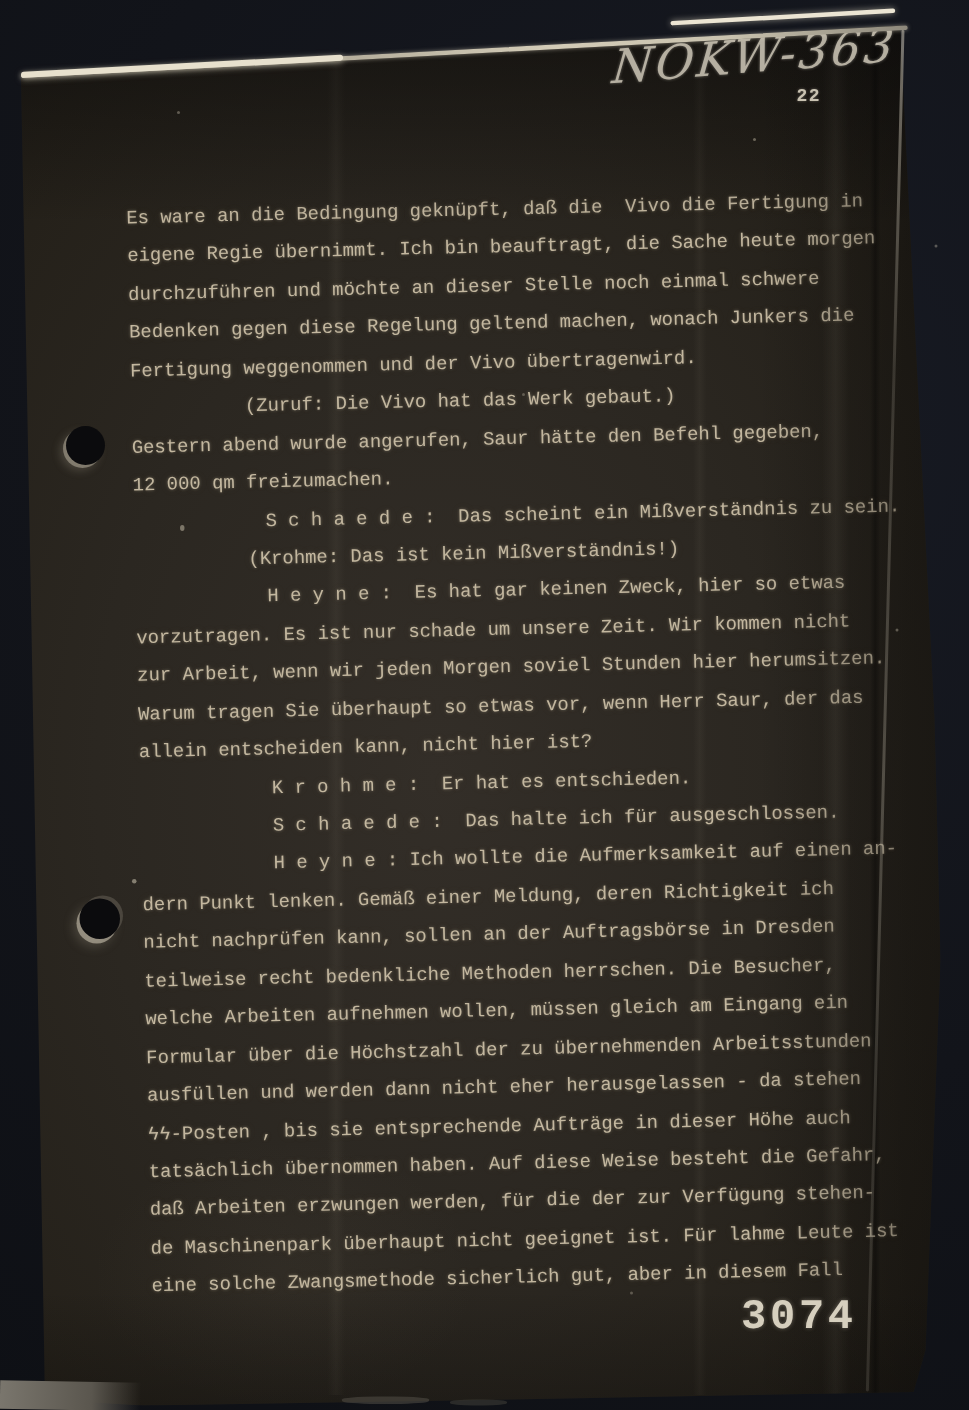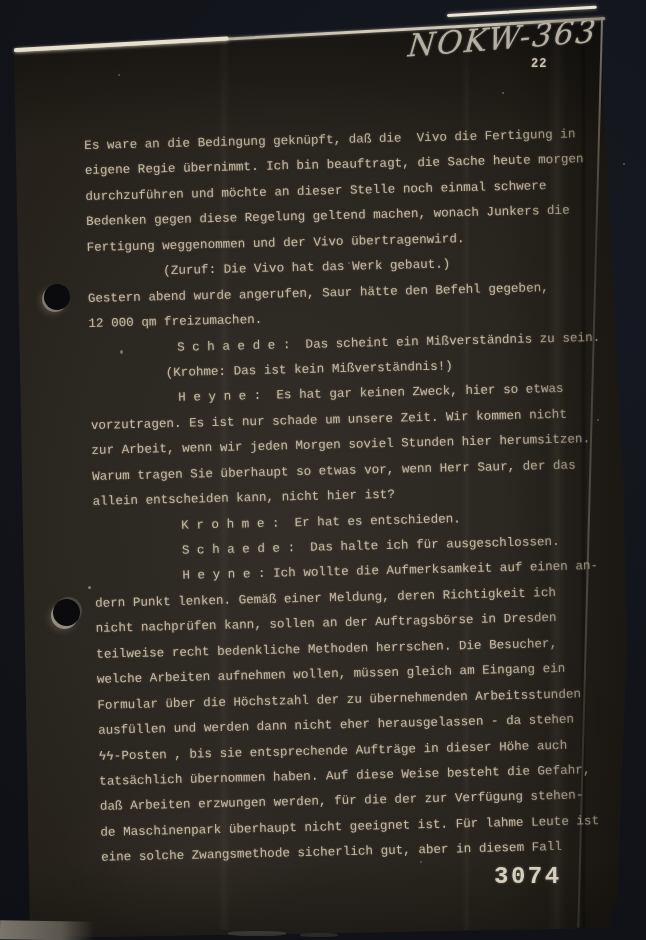--- a/index.html
+++ b/index.html
@@ -43,21 +43,21 @@
     font-family:"DejaVu Serif", serif;font-style:italic;font-size:31px;
     color:#b5afa1;letter-spacing:2px;
     transform:rotate(-4.5deg) skewX(-10deg);
     text-shadow:0 0 2px rgba(205,200,188,.5);
   }
   .stamp22{
     position:absolute;left:531px;top:57px;font-size:12px;font-weight:bold;
     color:#c9c2b1;letter-spacing:1px;text-shadow:0 0 2px rgba(220,212,195,.4);
   }
   .footer-num{
-    position:absolute;left:494px;top:863px;font-size:24px;font-weight:bold;
+    position:absolute;left:494px;top:863px;font-size:28px;font-weight:bold;
     letter-spacing:2.5px;color:#d6cfbe;text-shadow:0 0 3px rgba(230,222,200,.35);
   }
   
   .edge-top{
     position:absolute;left:14px;top:49px;width:592px;height:2.5px;
     transform:rotate(-3.1deg);transform-origin:0 50%;border-radius:2px;
     background:linear-gradient(to right,#d9d1bd,#b3ac9a 35%,#d3ccb8 60%,#c9c2ae 80%,#8d887b);
     box-shadow:0 0 3px rgba(230,222,200,.5);
   }
   .edge-top-bright{

